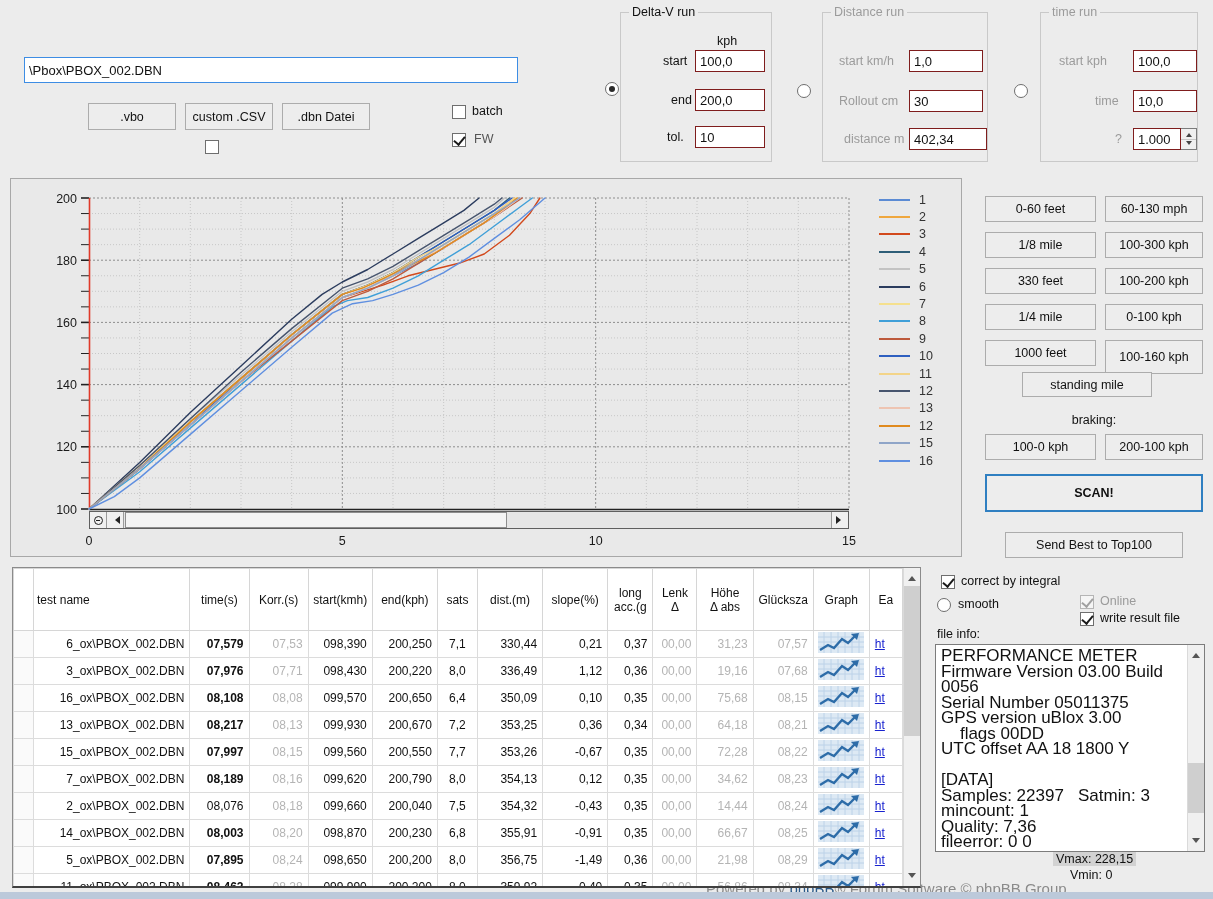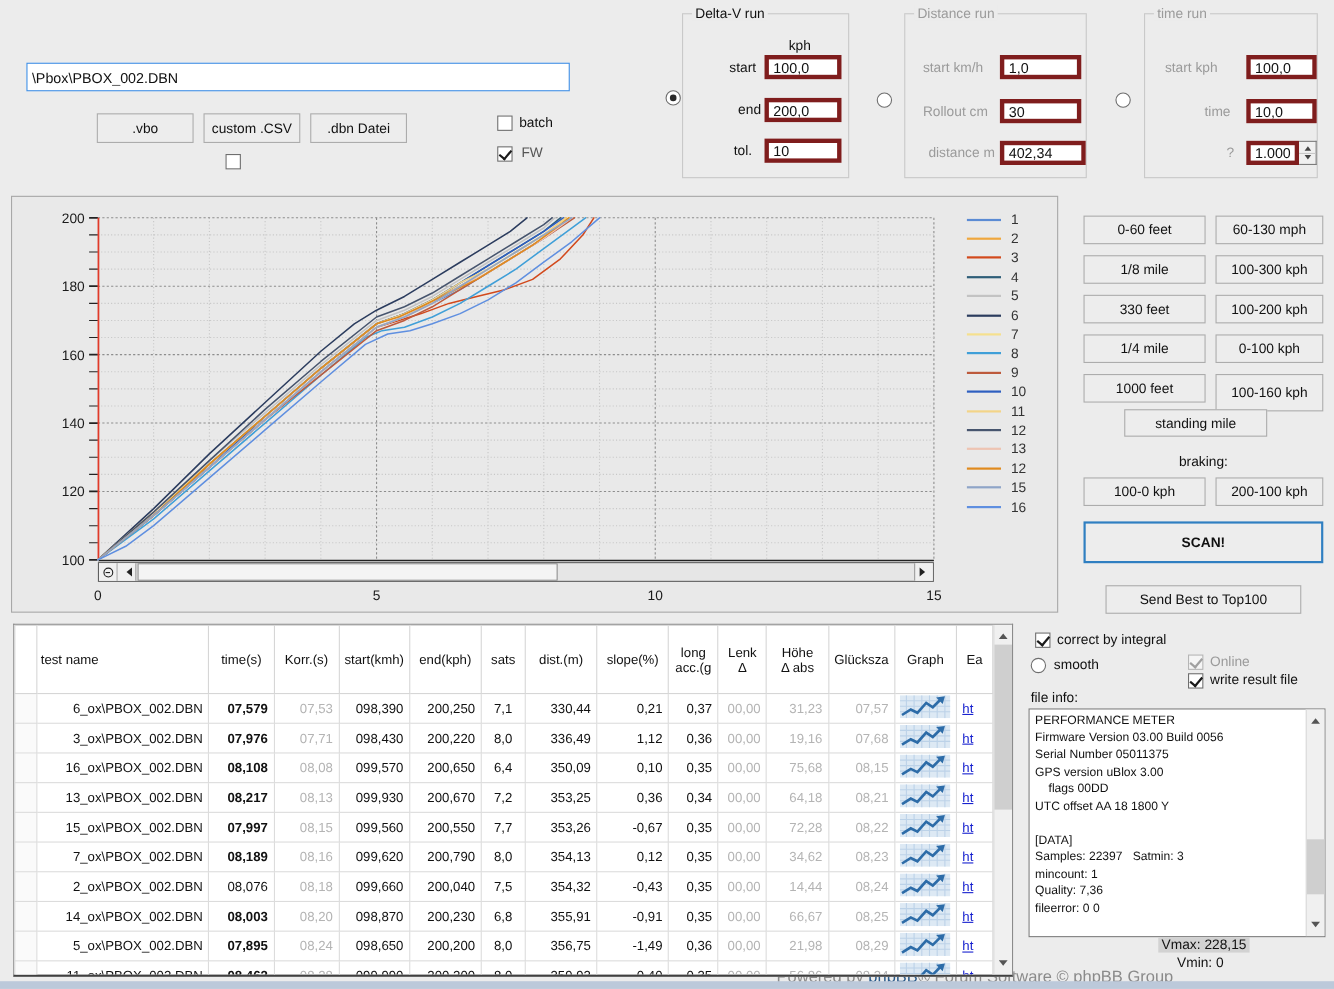--- a/index.html
+++ b/index.html
@@ -3,21 +3,21 @@
 <meta charset="utf-8">
 <style>
   *{box-sizing:border-box;margin:0}
   html,body{width:1213px;height:899px}
   body{position:relative;overflow:hidden;background:#ececec;font-family:"Liberation Sans",sans-serif;color:#111}
   .abs{position:absolute}
   .lbl{font-size:12.5px;white-space:nowrap}
   .gray{color:#9b9b9b}
   .btn{background:#ededed;border:1px solid #acacac;font-size:12.5px;display:flex;align-items:center;justify-content:center;white-space:nowrap;cursor:default}
   .btn.scan{border:2px solid #2f7fc1;font-weight:bold}
-  .tb{background:#fff;border:4px solid #7f1d1d;font-family:inherit;font-size:13px;color:#111;padding:1px 4px}
+  .tb{background:#fff;border:1px solid #7f1d1d;font-family:inherit;font-size:13px;color:#111;padding:1px 4px}
   .gb{border:1px solid #c9c9c9;position:absolute}
   .gt{position:absolute;top:-8px;left:8px;background:#ececec;padding:0 3px;font-size:12.5px}
   .gb.dim .gt,.gb.dim .lbl{color:#9b9b9b}
   .cb{width:14px;height:14px;background:#fff;border:1px solid #6e6e6e;position:absolute}
   .cb.ck::after{content:"";position:absolute;left:3px;top:0;width:5px;height:9px;border:solid #1a1a1a;border-width:0 2px 2px 0;transform:rotate(40deg)}
   .cb.dis{border-color:#b5b5b5;background:#f5f5f5}
   .cb.dis::after{border-color:#a0a0a0}
   .rad{width:14px;height:14px;border-radius:50%;background:#fff;border:1px solid #6e6e6e;position:absolute}
   .rad.sel::after{content:"";position:absolute;left:3px;top:3px;width:6px;height:6px;border-radius:50%;background:#2a2a2a}
   #chart-panel{border:1px solid #a8a8a8;background:#e9e9e9}
@@ -49,21 +49,21 @@
   .vsb{position:absolute;right:0;top:0;width:17px;bottom:0;background:#f0f0f0;border-left:1px solid #dadada}
   .vsb .up,.vsb .dn{position:absolute;left:0;width:16px;height:17px;display:flex;align-items:center;justify-content:center}
   .vsb .up{top:0}.vsb .dn{bottom:0}
   .vsb .th{position:absolute;left:0;width:16px;background:#cfcfcf}
   .spin{width:16px;display:flex;flex-direction:column;border:1px solid #7c7c7c;border-left:none;background:#f0f0f0}
   .su,.sd{flex:1;display:flex;align-items:center;justify-content:center}
   .su{border-bottom:1px solid #c8c8c8}
   .su::after{content:"";width:0;height:0;border:3px solid transparent;border-bottom:4px solid #444}
   .sd::after{content:"";width:0;height:0;border:3px solid transparent;border-top:4px solid #444}
   #file-info-box{background:#fff;border:1px solid #7c7c7c}
-  .fi-text{position:absolute;left:5px;top:3px;right:20px;bottom:3px;font-size:11px;line-height:15.5px;white-space:pre-wrap;overflow:hidden}
+  .fi-text{position:absolute;left:5px;top:3px;right:20px;bottom:3px;font-size:17px;line-height:15.5px;white-space:pre-wrap;overflow:hidden}
   #vmax{background:#d2d2d2;font-size:12.5px;padding:0 3px}
   #vmin{font-size:12.5px}
   #footer-text{font-size:15px;color:#8a8a8a;z-index:1;white-space:nowrap}
   #footer-text .phpbb{color:#2a5a8a}
   #bottom-bar{left:0;top:892px;width:1213px;height:7px;background:#bcc9da;z-index:6}
 </style>
 </head>
 <body>
 
 <input class="abs tb" id="file-path" readonly="" style="left: 24px; top: 57px; width: 494px; height: 26px; border: 1px solid rgb(61, 141, 228); font-size: 13px;" value="\Pbox\PBOX_002.DBN">

